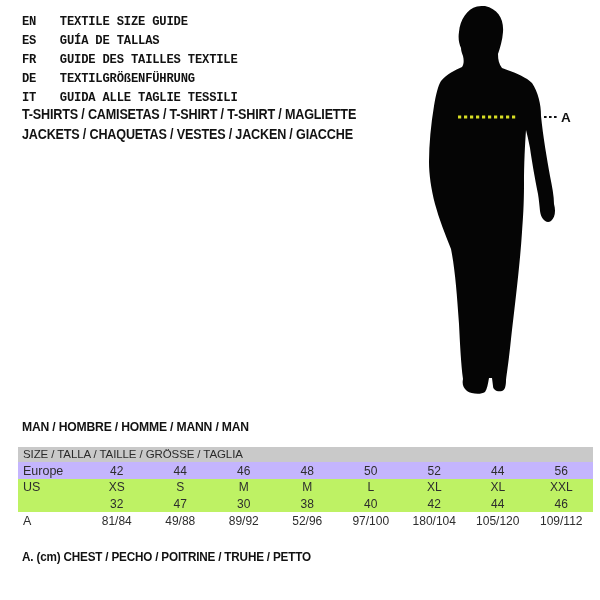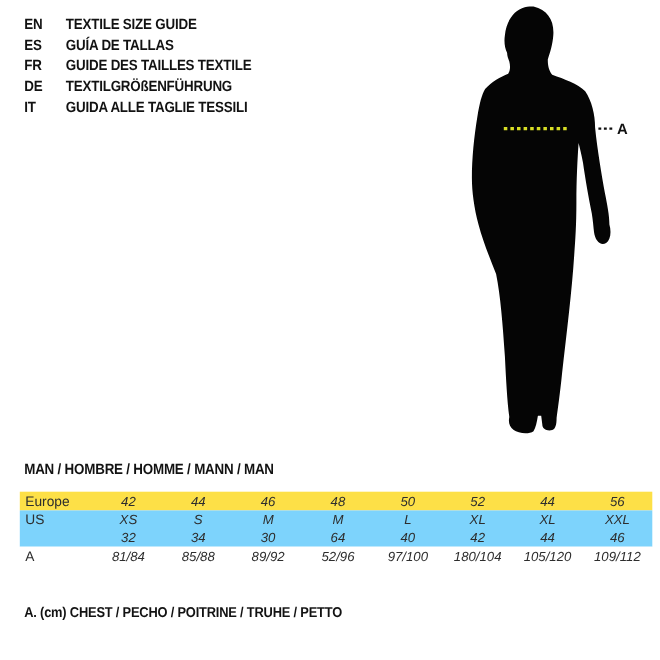--- a/index.html
+++ b/index.html
@@ -1,20 +1,20 @@
 <!DOCTYPE html>
 <html><head>
 <meta charset="utf-8">
 <style>
   html,body{margin:0;padding:0;}
   body{font-family:"Liberation Sans",sans-serif;background:#fff;}
   .canvas{position:relative;width:600px;height:600px;background:#fff;overflow:hidden;}
 
   
-  .lang-list{position:absolute;left:22px;top:12px;}
+  .lang-list{position:absolute;left:22px;top:12px;font-family:Liberation Mono, monospace;}
   .lang-row{display:flex;height:19px;align-items:center;
     font-weight:700;font-size:13.5px;color:#121212;letter-spacing:-0.2px;
     transform:scaleX(0.9);transform-origin:0 50%;white-space:nowrap;}
   .lang-code{width:42px;flex:0 0 42px;}
 
   
   .categories{position:absolute;left:22px;top:106px;}
   .cat-line{height:19.5px;font-weight:700;font-size:14px;color:#121212;
     letter-spacing:-0.2px;transform:scaleX(0.9);transform-origin:0 50%;white-space:nowrap;}
 
@@ -26,21 +26,21 @@
     color:#121212;letter-spacing:-0.2px;transform:scaleX(0.9);transform-origin:0 50%;white-space:nowrap;}
 
   
   .size-table{position:absolute;left:18px;top:447px;width:575px;color:#2d2d2d;}
   .t-header{height:15px;line-height:15px;padding-left:5px;font-size:11.5px;
     letter-spacing:-0.1px;color:#2b2b2b;white-space:nowrap;}
   .t-grid{display:grid;grid-template-columns:67px repeat(8,1fr);align-items:center;}
   .t-row{height:17px;}
   .t-line{height:16.5px;}
   .t-label{padding-left:5px;font-size:12.5px;text-align:left;}
-  .t-cell{font-size:12px;text-align:center;font-style:italic;}
+  .t-cell{font-size:12px;text-align:center;}
 
   
   .footnote{position:absolute;left:22px;top:549px;font-weight:700;font-size:13px;
     color:#121212;letter-spacing:-0.2px;transform:scaleX(0.9);transform-origin:0 50%;white-space:nowrap;}
 </style>
 </head>
 <body>
 
 <div class="canvas">
 
@@ -60,20 +60,24 @@
     <div class="lang-row">
       <span class="lang-code">DE</span>
       <span class="lang-label">TEXTILGRÖßENFÜHRUNG</span>
     </div>
     <div class="lang-row">
       <span class="lang-code">IT</span>
       <span class="lang-label">GUIDA ALLE TAGLIE TESSILI</span>
     </div>
   </div>
 
+  <div class="categories">
+    <div class="cat-line">T-SHIRTS / CAMISETAS / T-SHIRT / T-SHIRT / MAGLIETTE</div>
+    <div class="cat-line">JACKETS / CHAQUETAS / VESTES / JACKEN / GIACCHE</div>
+  </div>
 
   <div class="figure-wrap">
     <svg width="170" height="395" viewBox="0 0 170 395">
       <path fill="#050505" d="
         M 80 2
         C 93 5, 99 15, 98 28
         C 97.5 36, 95 44, 93 50
         C 93 56, 94 60, 97 64
         C 108 68, 120 72, 127 79
         C 133 88, 136 100, 136 112
@@ -110,62 +114,63 @@
         Z"></path>
       <line x1="53" y1="113" x2="111" y2="113" stroke="#d8de25" stroke-width="3" stroke-dasharray="3.2 2.8"></line>
       <line x1="139" y1="113" x2="153" y2="113" stroke="#111" stroke-width="2" stroke-dasharray="2.6 2.4"></line>
       <text x="156" y="118" font-family="Liberation Sans, sans-serif" font-size="13.5" font-weight="700" fill="#111">A</text>
     </svg>
   </div>
 
   <div class="section-title">MAN / HOMBRE / HOMME / MANN / MAN</div>
 
   <div class="size-table">
+    <div class="t-header" style="background:#c9c9c9;">SIZE / TALLA / TAILLE / GRÖSSE / TAGLIA</div>
 
-    <div class="t-grid t-row" style="background:#fde047;">
+    <div class="t-grid t-row" style="background:#c4b5fd;">
       <div class="t-label">Europe</div>
       <div class="t-cell">42</div>
       <div class="t-cell">44</div>
       <div class="t-cell">46</div>
       <div class="t-cell">48</div>
       <div class="t-cell">50</div>
       <div class="t-cell">52</div>
       <div class="t-cell">44</div>
       <div class="t-cell">56</div>
     </div>
 
-    <div style="background:#7dd3fc;">
+    <div style="background:#bef264;">
       <div class="t-grid t-line">
         <div class="t-label">US</div>
         <div class="t-cell">XS</div>
         <div class="t-cell">S</div>
         <div class="t-cell">M</div>
         <div class="t-cell">M</div>
         <div class="t-cell">L</div>
         <div class="t-cell">XL</div>
         <div class="t-cell">XL</div>
         <div class="t-cell">XXL</div>
       </div>
       <div class="t-grid t-line">
         <div class="t-label"></div>
         <div class="t-cell">32</div>
-        <div class="t-cell">34</div>
+        <div class="t-cell">47</div>
         <div class="t-cell">30</div>
-        <div class="t-cell">64</div>
+        <div class="t-cell">38</div>
         <div class="t-cell">40</div>
         <div class="t-cell">42</div>
         <div class="t-cell">44</div>
         <div class="t-cell">46</div>
       </div>
     </div>
 
     <div class="t-grid t-row" style="background:#ffffff;">
       <div class="t-label">A</div>
       <div class="t-cell">81/84</div>
-      <div class="t-cell">85/88</div>
+      <div class="t-cell">49/88</div>
       <div class="t-cell">89/92</div>
       <div class="t-cell">52/96</div>
       <div class="t-cell">97/100</div>
       <div class="t-cell">180/104</div>
       <div class="t-cell">105/120</div>
       <div class="t-cell">109/112</div>
     </div>
   </div>
 
   <div class="footnote">A. (cm) CHEST / PECHO / POITRINE / TRUHE / PETTO</div>

